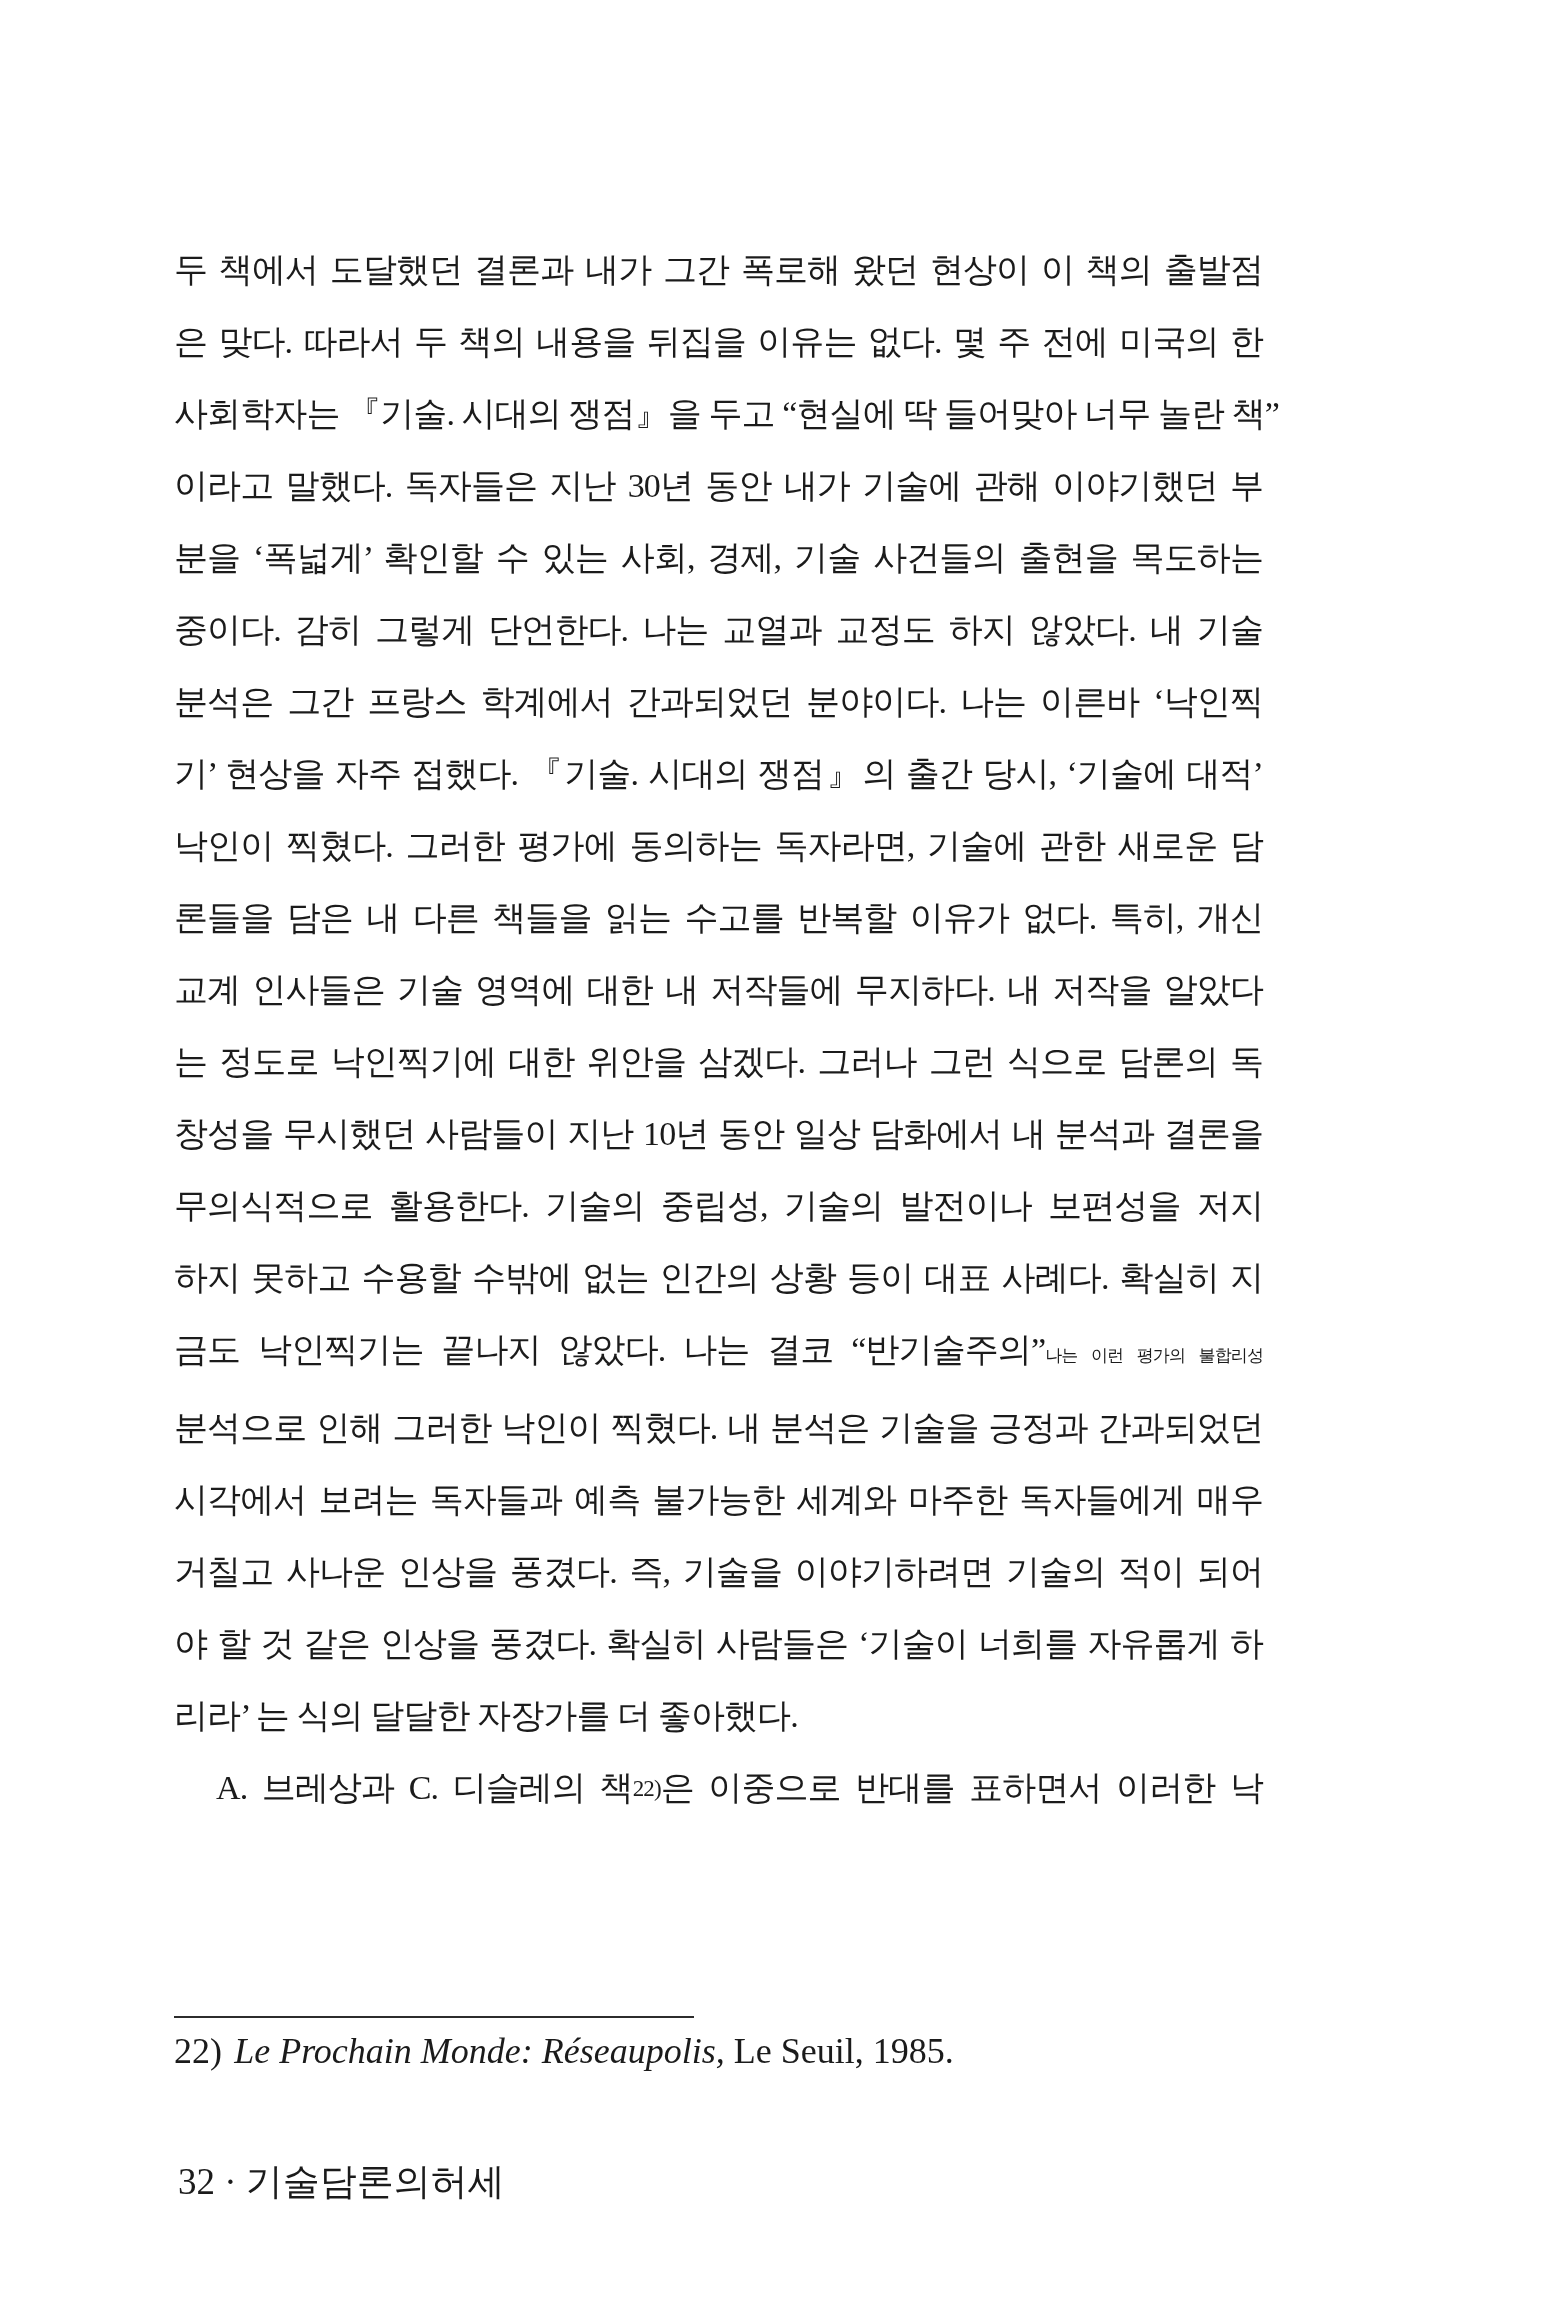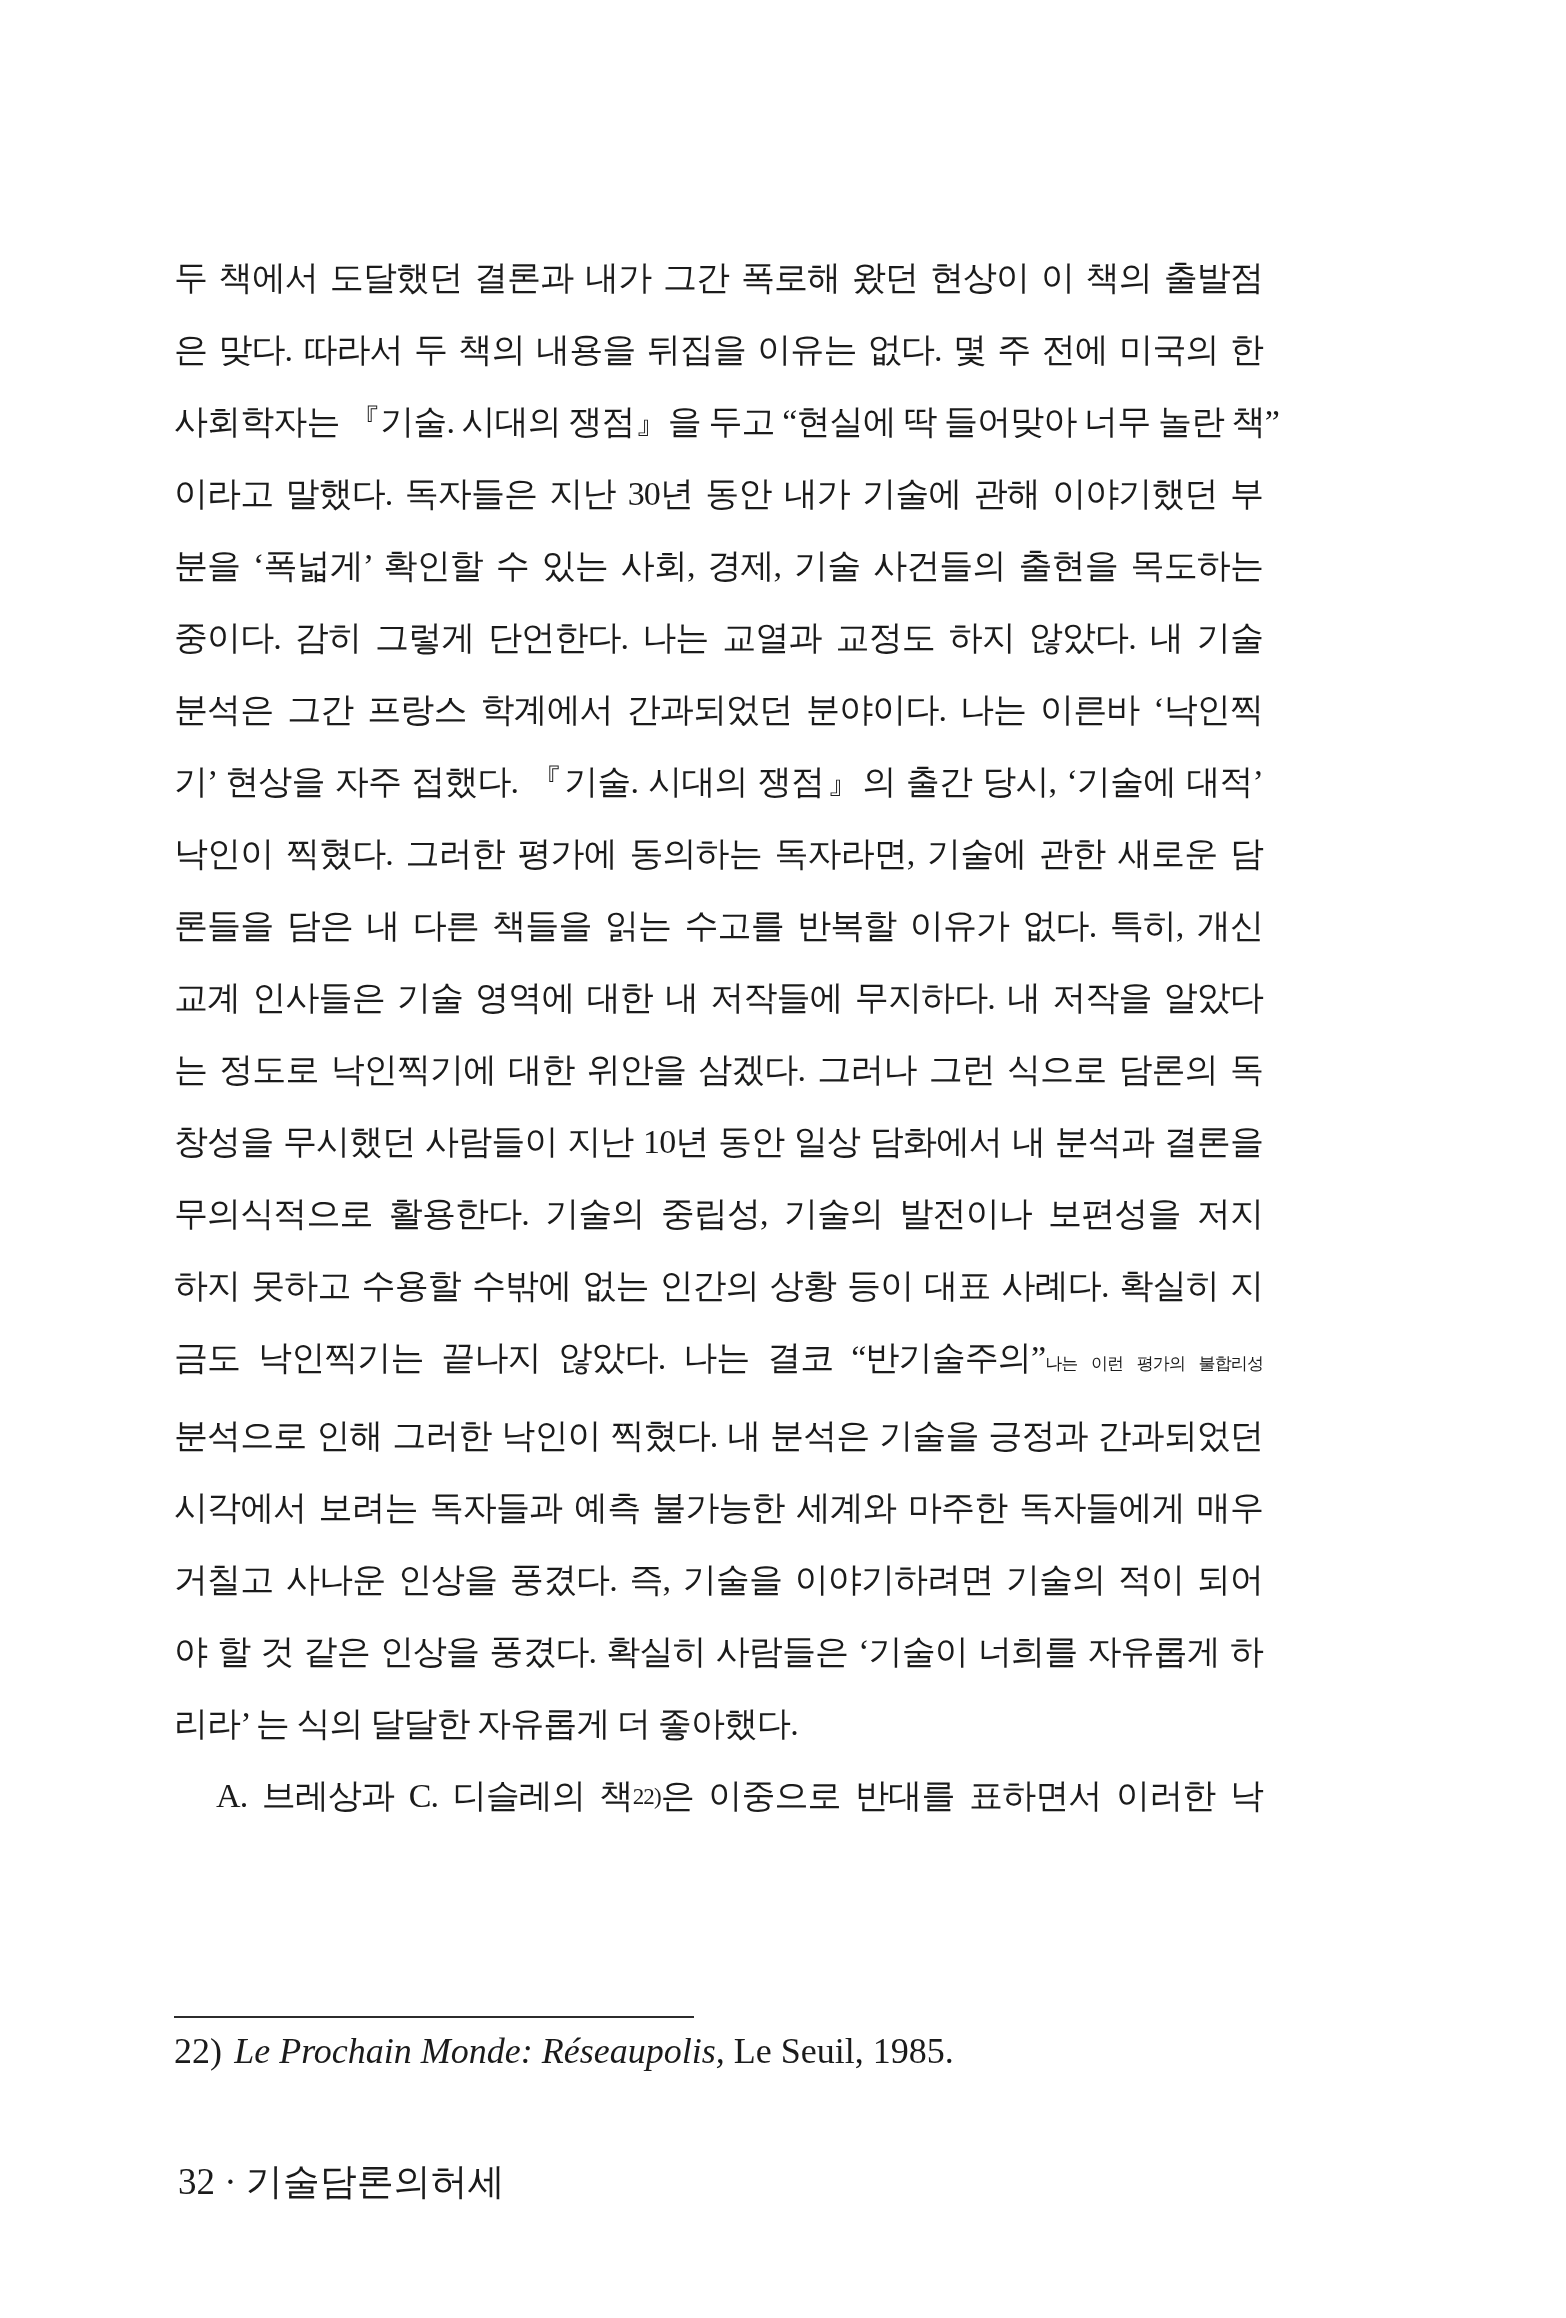--- a/index.html
+++ b/index.html
@@ -12,21 +12,21 @@
     width: 1567px;
     height: 2319px;
     background: #ffffff;
     color: #1b1b1b;
     overflow: hidden;
     font-family: "Liberation Serif", "DejaVu Serif", serif;
   }
   .body-block {
     position: absolute;
     left: 174px;
-    top: 242px;
+    top: 234px;
     width: 1089px;
   }
   .line {
     margin: 0;
     font-size: 34px;
     line-height: 72px;
     white-space: nowrap;
     text-align: justify;
     text-align-last: justify;
     letter-spacing: -0.9px;
@@ -98,21 +98,21 @@
       <p class="line"><span class="seg-normal">교계 인사들은 기술 영역에 대한 내 저작들에 무지하다. 내 저작을 알았다</span></p>
       <p class="line"><span class="seg-normal">는 정도로 낙인찍기에 대한 위안을 삼겠다. 그러나 그런 식으로 담론의 독</span></p>
       <p class="line"><span class="seg-normal">창성을 무시했던 사람들이 지난 10년 동안 일상 담화에서 내 분석과 결론을</span></p>
       <p class="line"><span class="seg-normal">무의식적으로 활용한다. 기술의 중립성, 기술의 발전이나 보편성을 저지</span></p>
       <p class="line"><span class="seg-normal">하지 못하고 수용할 수밖에 없는 인간의 상황 등이 대표 사례다. 확실히 지</span></p>
       <p class="line"><span class="seg-normal">금도 낙인찍기는 끝나지 않았다. 나는 결코 “반기술주의”</span><span class="seg-small">나는 이런 평가의 불합리성</span></p>
       <p class="line"><span class="seg-normal">분석으로 인해 그러한 낙인이 찍혔다. 내 분석은 기술을 긍정과 간과되었던</span></p>
       <p class="line"><span class="seg-normal">시각에서 보려는 독자들과 예측 불가능한 세계와 마주한 독자들에게 매우</span></p>
       <p class="line"><span class="seg-normal">거칠고 사나운 인상을 풍겼다. 즉, 기술을 이야기하려면 기술의 적이 되어</span></p>
       <p class="line"><span class="seg-normal">야 할 것 같은 인상을 풍겼다. 확실히 사람들은 ‘기술이 너희를 자유롭게 하</span></p>
-      <p class="line short"><span class="seg-normal">리라’ 는 식의 달달한 자유롭게 더 좋아했다.</span></p>
+      <p class="line short"><span class="seg-normal">리라’ 는 식의 달달한 자장가를 더 좋아했다.</span></p>
       <p class="line indent"><span class="seg-normal">A. 브레상과 C. 디슬레의 책</span><span class="seg-sup">22)</span><span class="seg-normal">은 이중으로 반대를 표하면서 이러한 낙</span></p>
     </main>
 
   <div class="footnote-rule"></div>
 
   <div class="footnote">
     <span class="marker">22)</span><span class="it">Le Prochain Monde: Réseaupolis,</span><span> Le Seuil, 1985.</span>
   </div>
 
   <footer class="page-footer">

